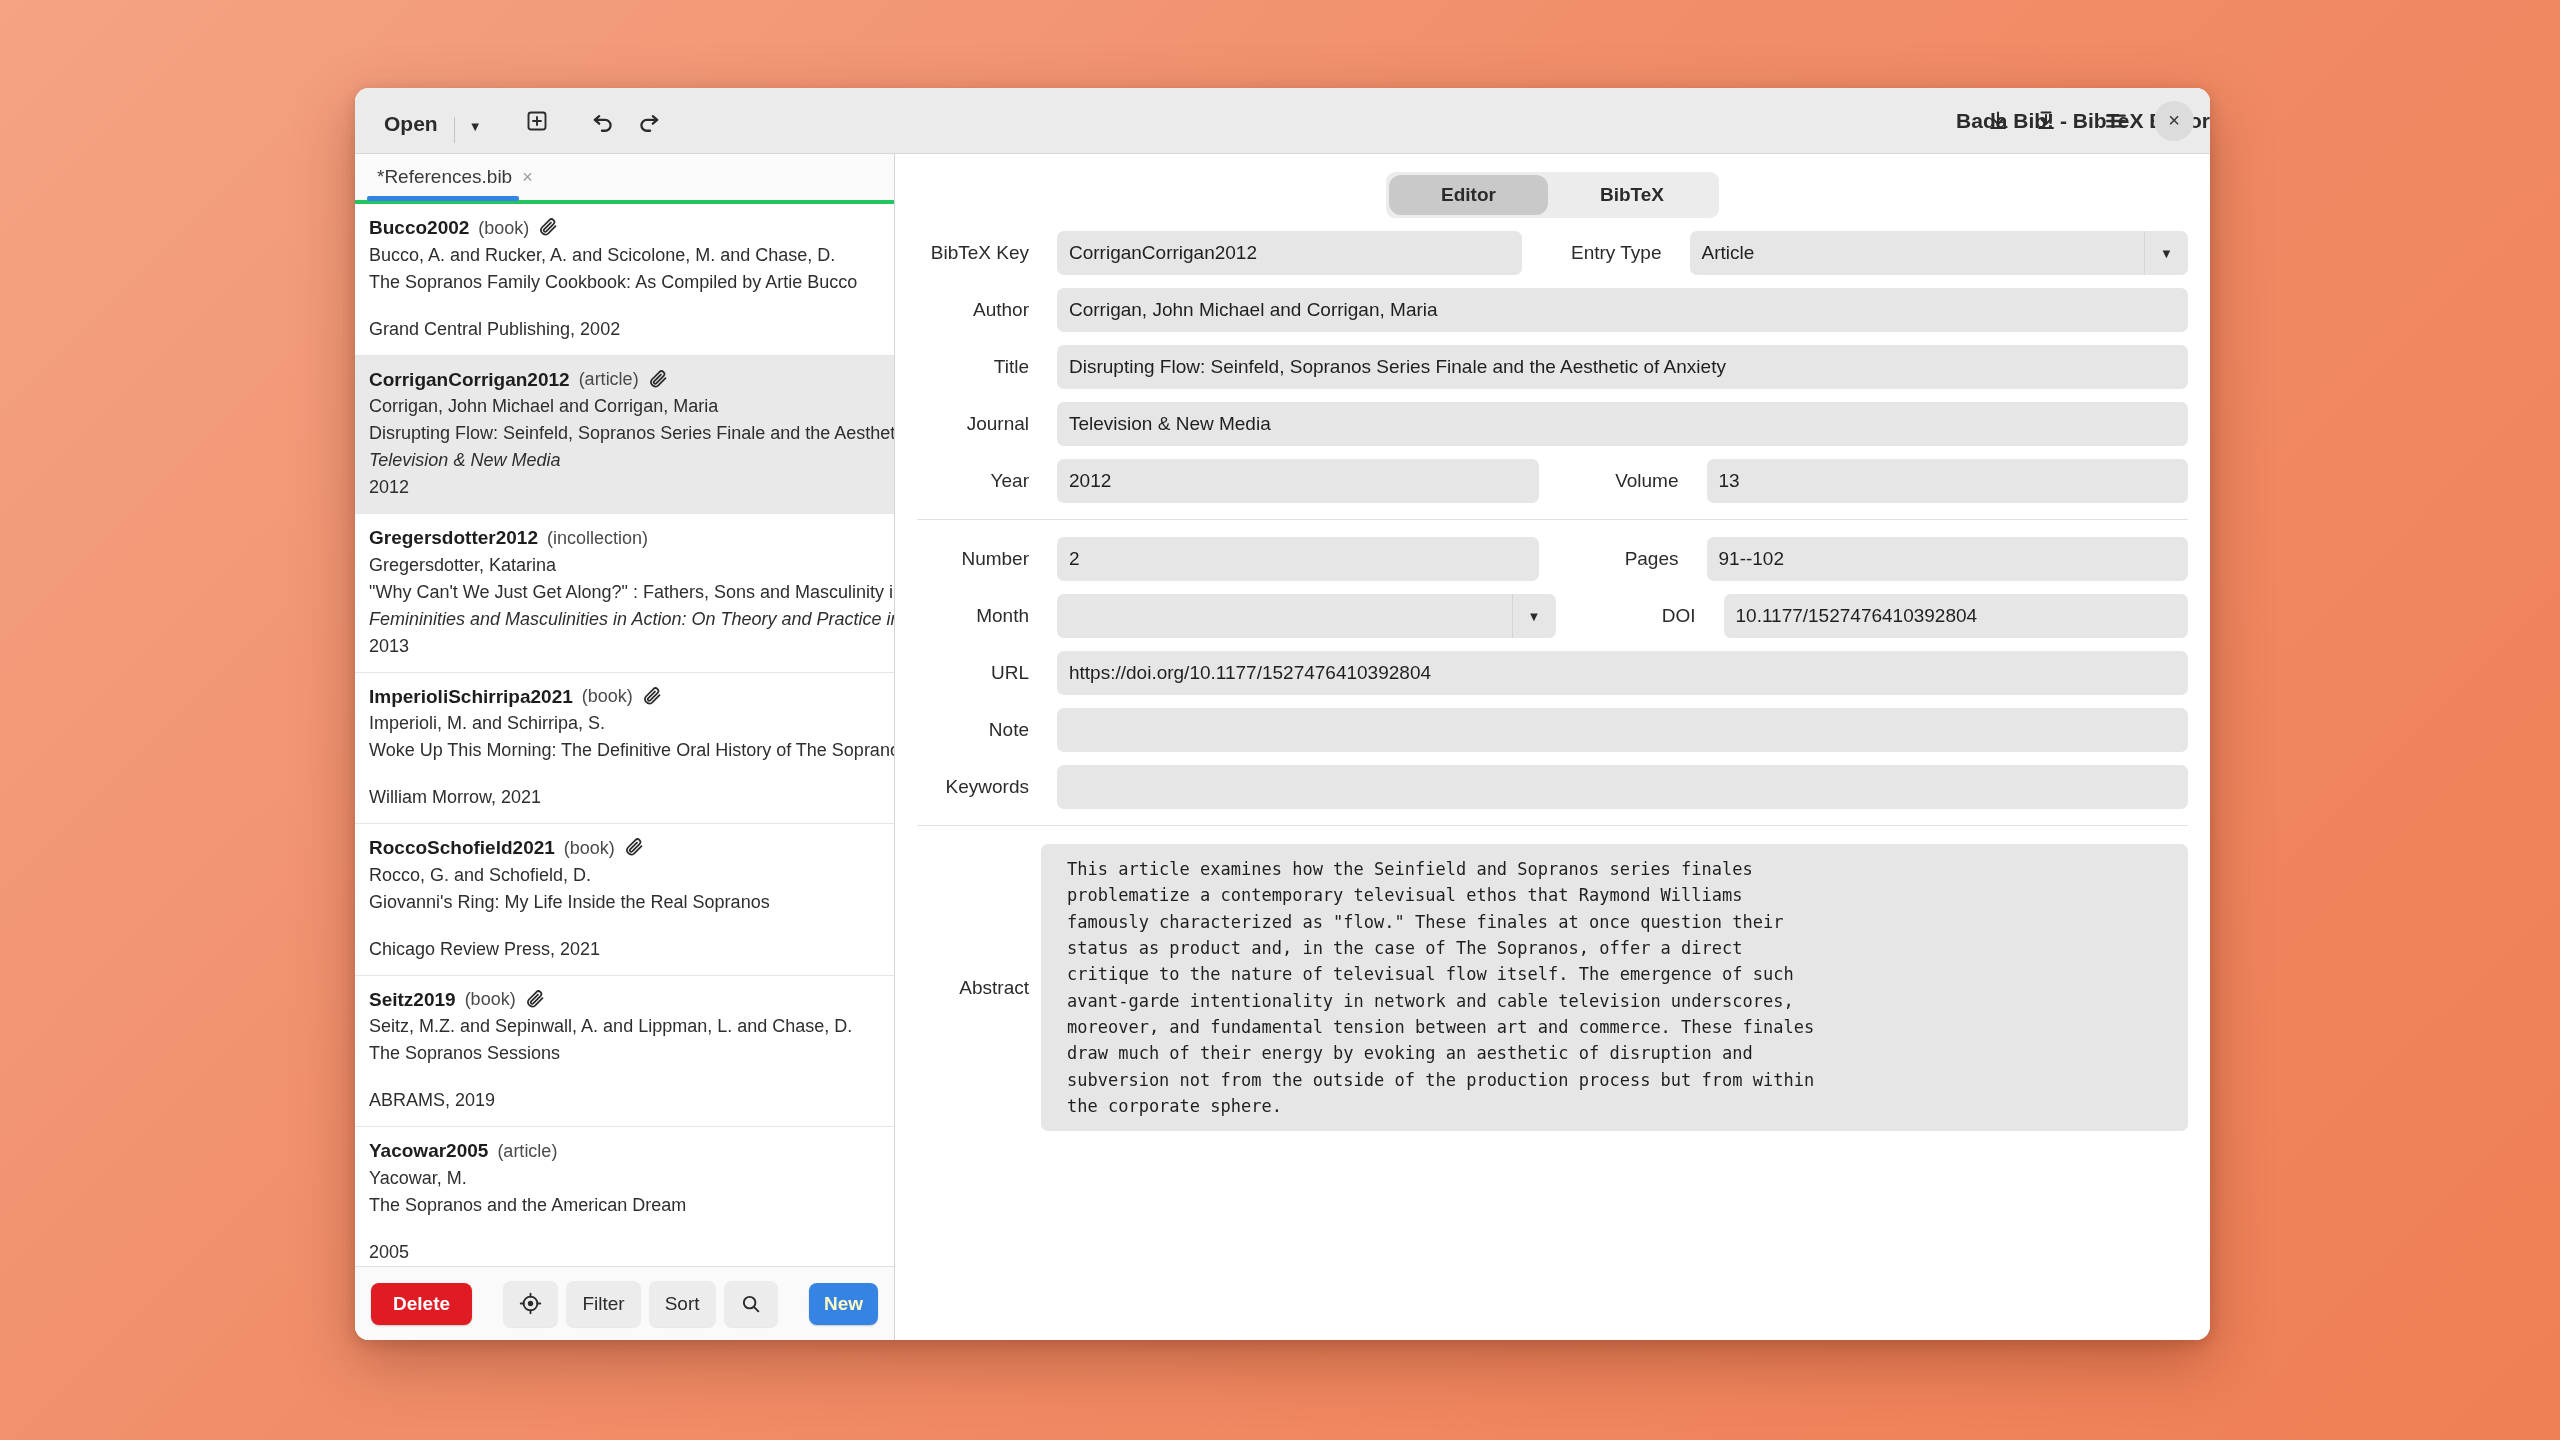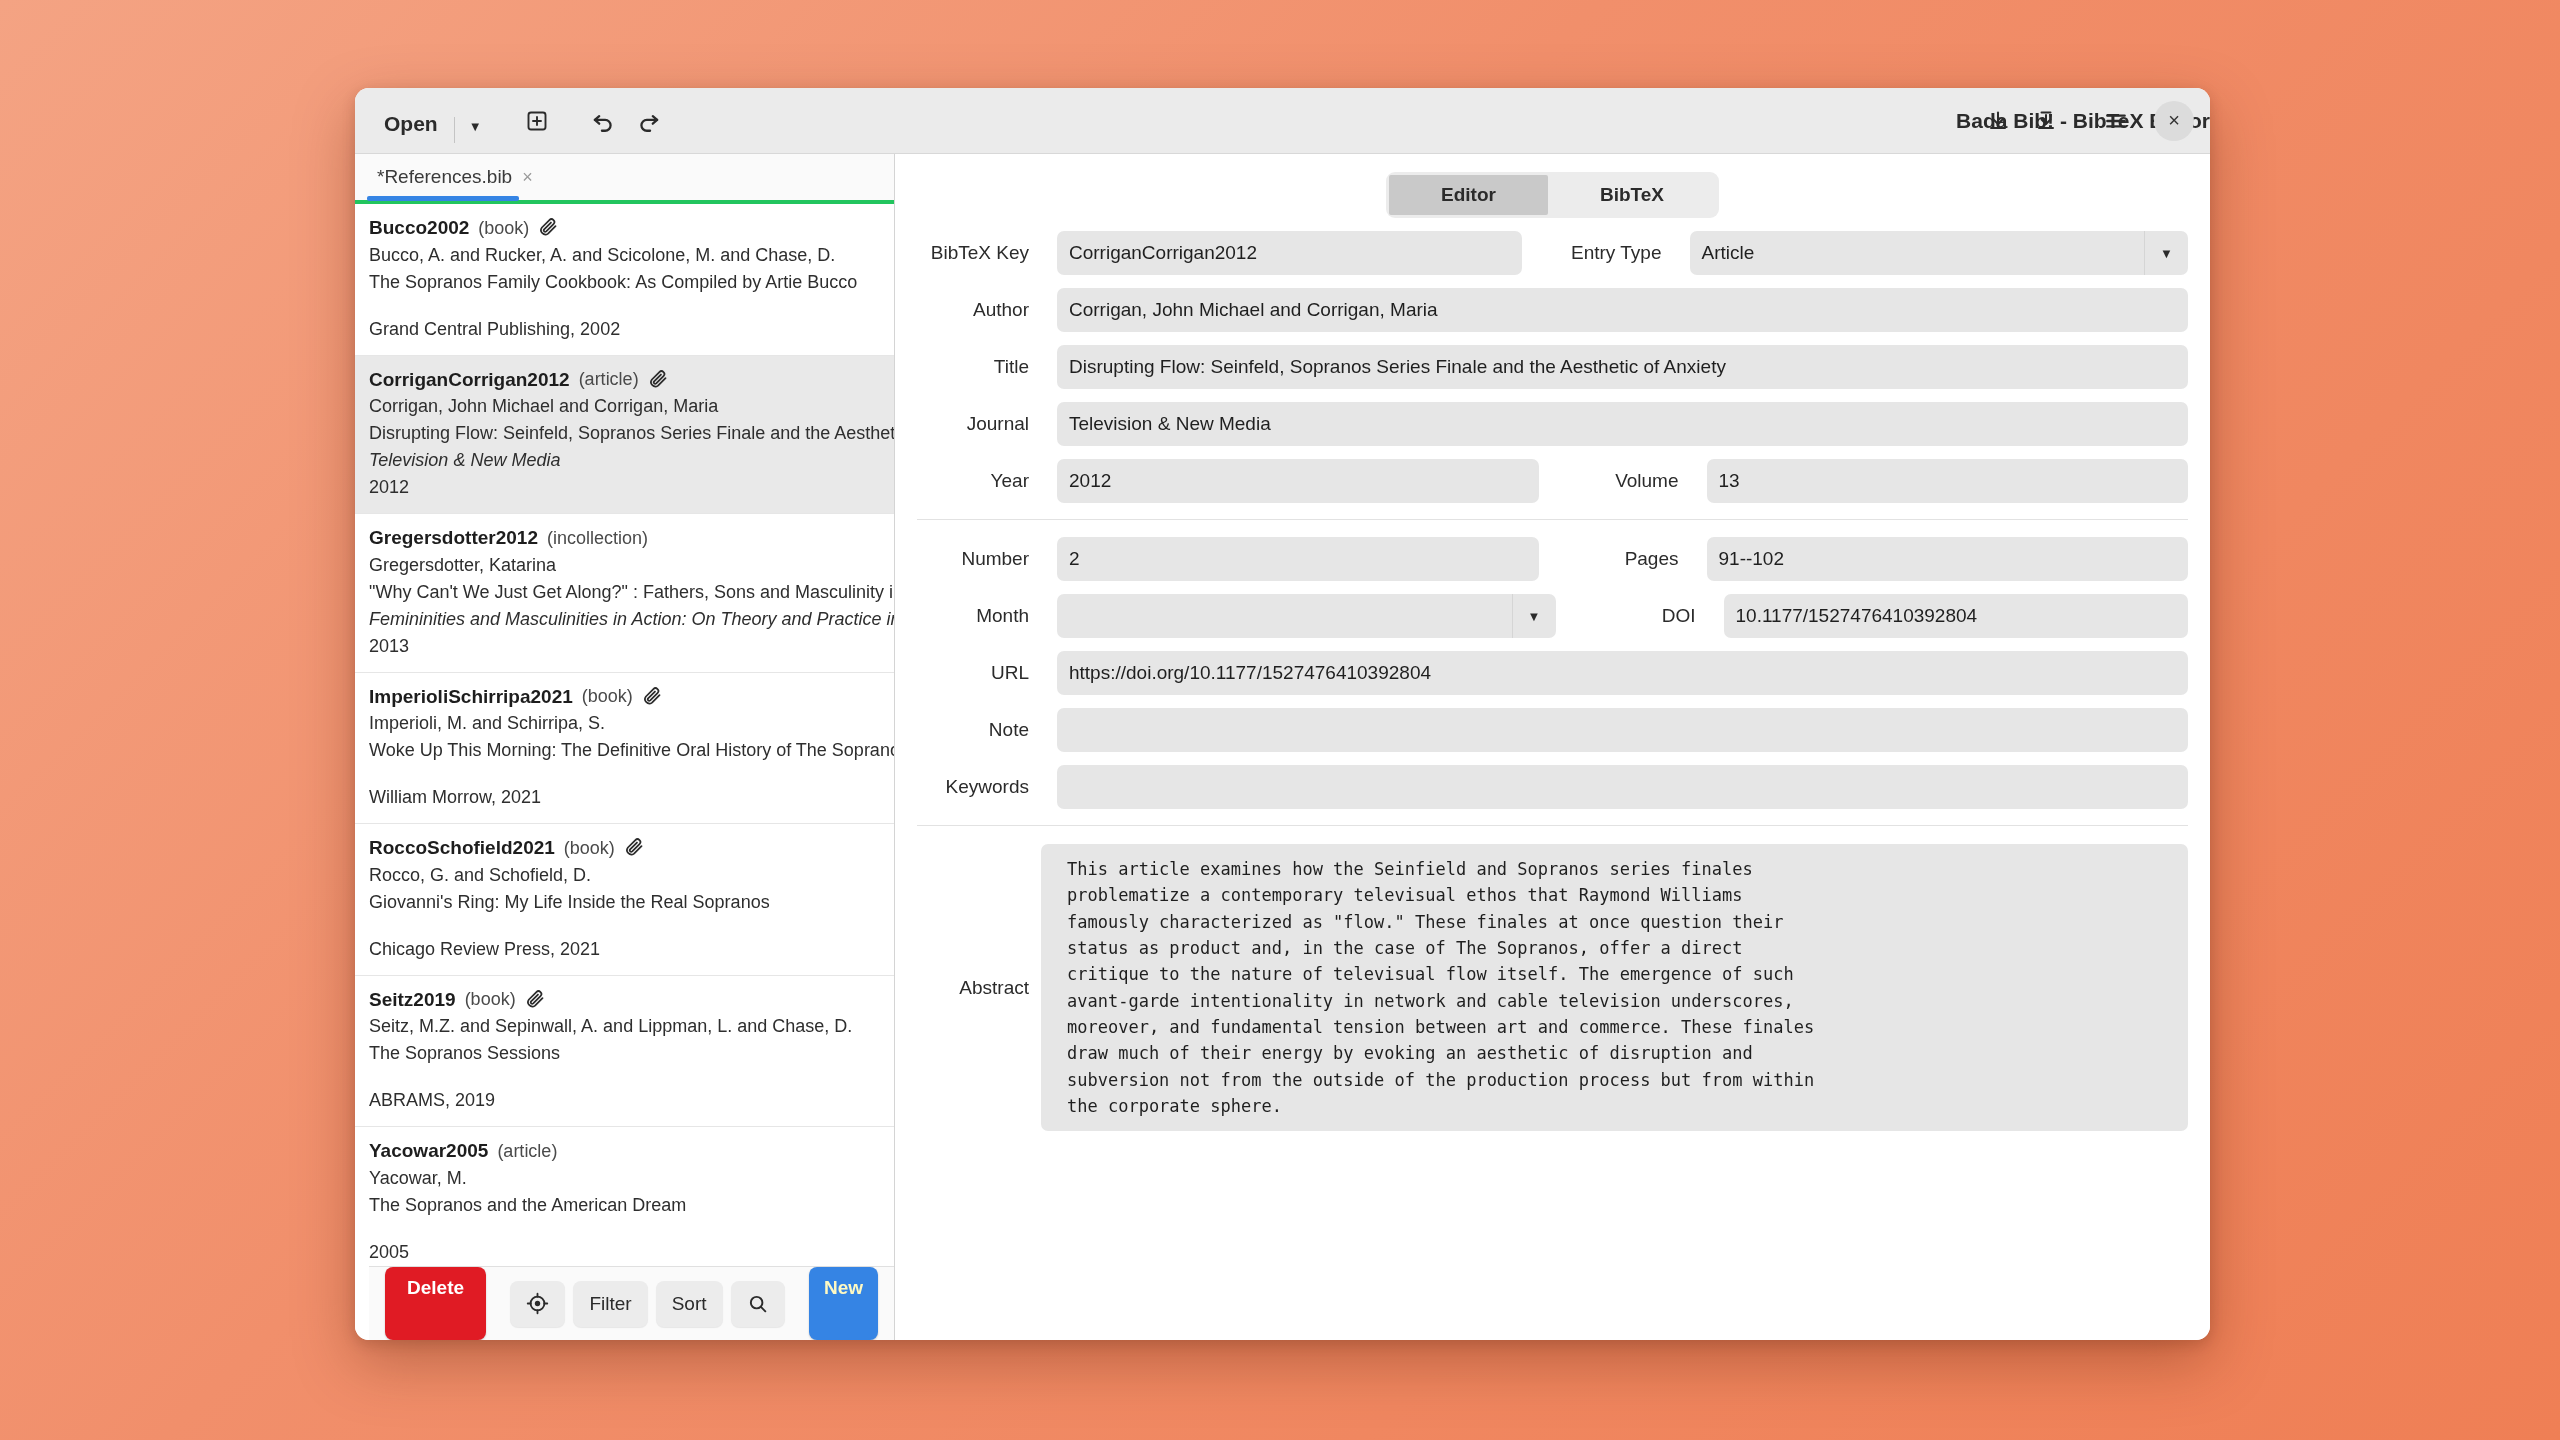--- a/index.html
+++ b/index.html
@@ -124,22 +124,22 @@
     line-height: 1.5; white-space: nowrap;
   }
   .entry-line.italic { font-style: italic; }
   .entry-line.spaced { margin-top: 20px; }
 
   
   #action-bar {
     height: 74px; flex: 0 0 74px;
     background: #fafafa;
     border-top: 1px solid #e0e0e0;
-    display: flex; 
-    padding: 0 16px; gap: 4px; margin-left: 14px;
+    display: flex; align-items: center;
+    padding: 0 16px; gap: 4px;
   }
   .btn-delete {
     background: #e01b24; color: #fff;
     font-size: 19px; font-weight: 700;
     padding: 10px 22px; border-radius: 8px;
     box-shadow: 0 1px 2px rgba(0,0,0,.2);
   }
   .mid-tools { margin: 0 auto; display: flex; align-items: center; gap: 8px; }
   .tool-btn {
     background: #ececec; border-radius: 8px;
@@ -164,21 +164,21 @@
   }
 
   #mode-tabs {
     margin: 18px auto 0 auto;
     display: flex;
     background: #ececec; border-radius: 9px;
     padding: 3px;
   }
   .mode-tab {
     font-size: 19px; font-weight: 700; color: #2b2b2b;
-    padding: 9px 52px; border-radius: 2px;
+    padding: 9px 52px; border-radius: 12px;
   }
   .mode-tab.active { background: #c9c9c9; }
 
   .field-row {
     display: flex; align-items: center;
     margin-top: 13px; gap: 28px;
   }
   .field-label {
     font-size: 19px; color: #2b2b2b;
     text-align: right; flex: 0 0 112px;

